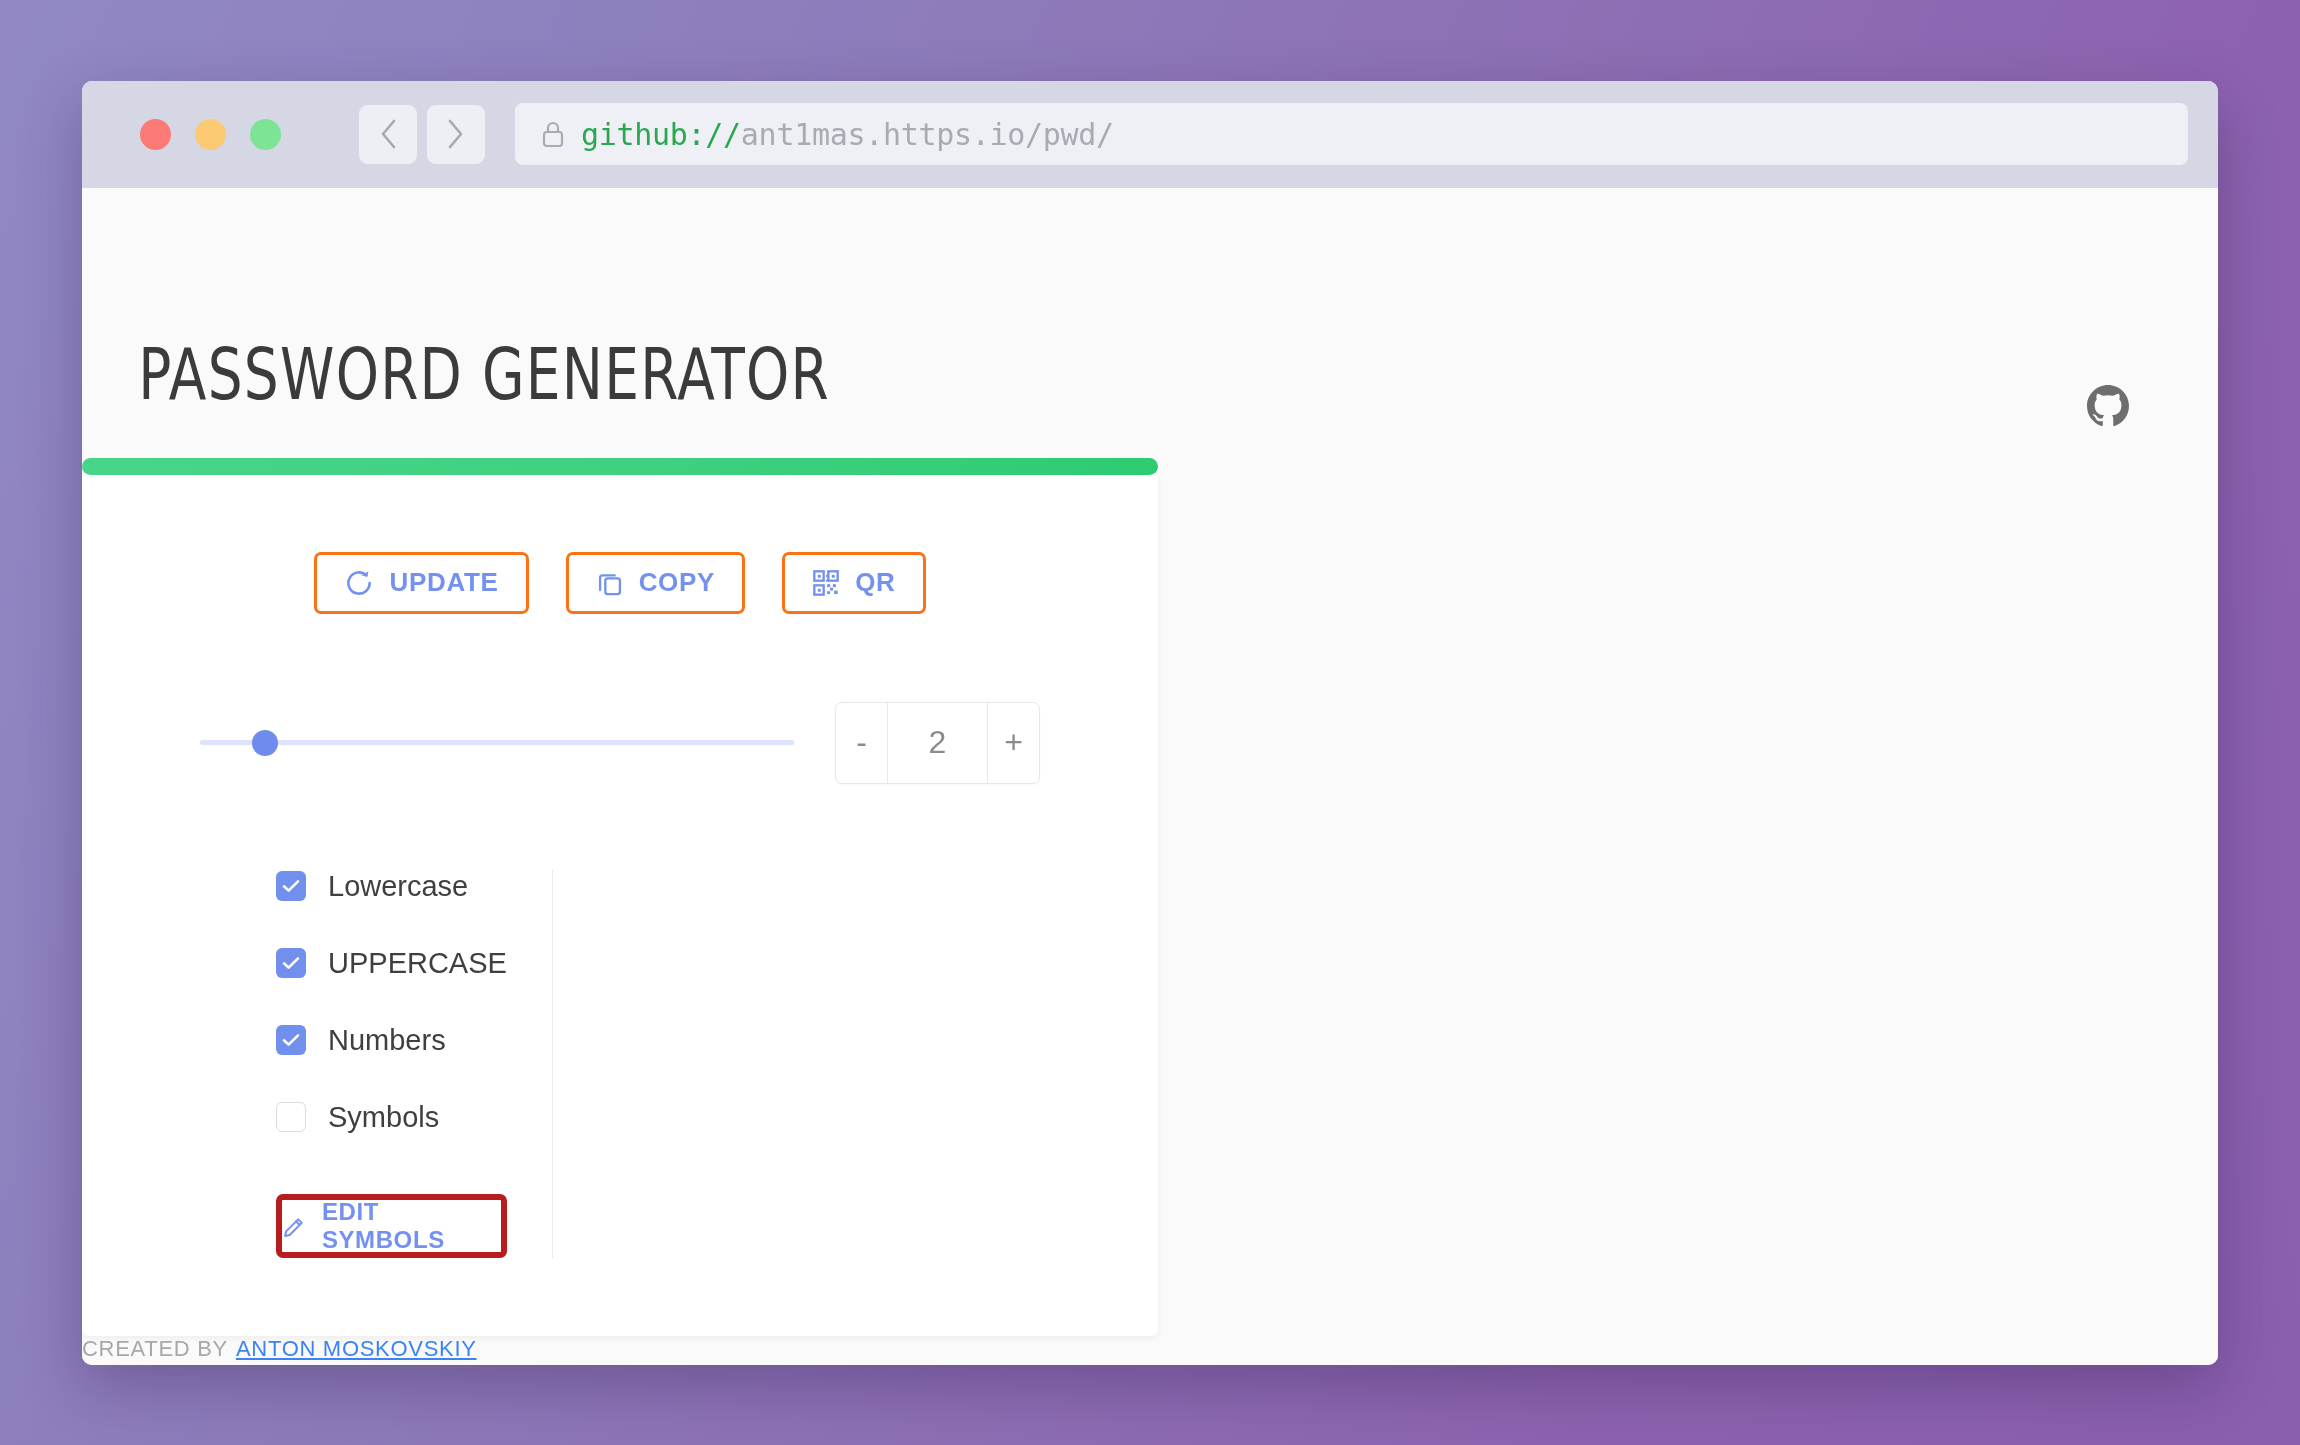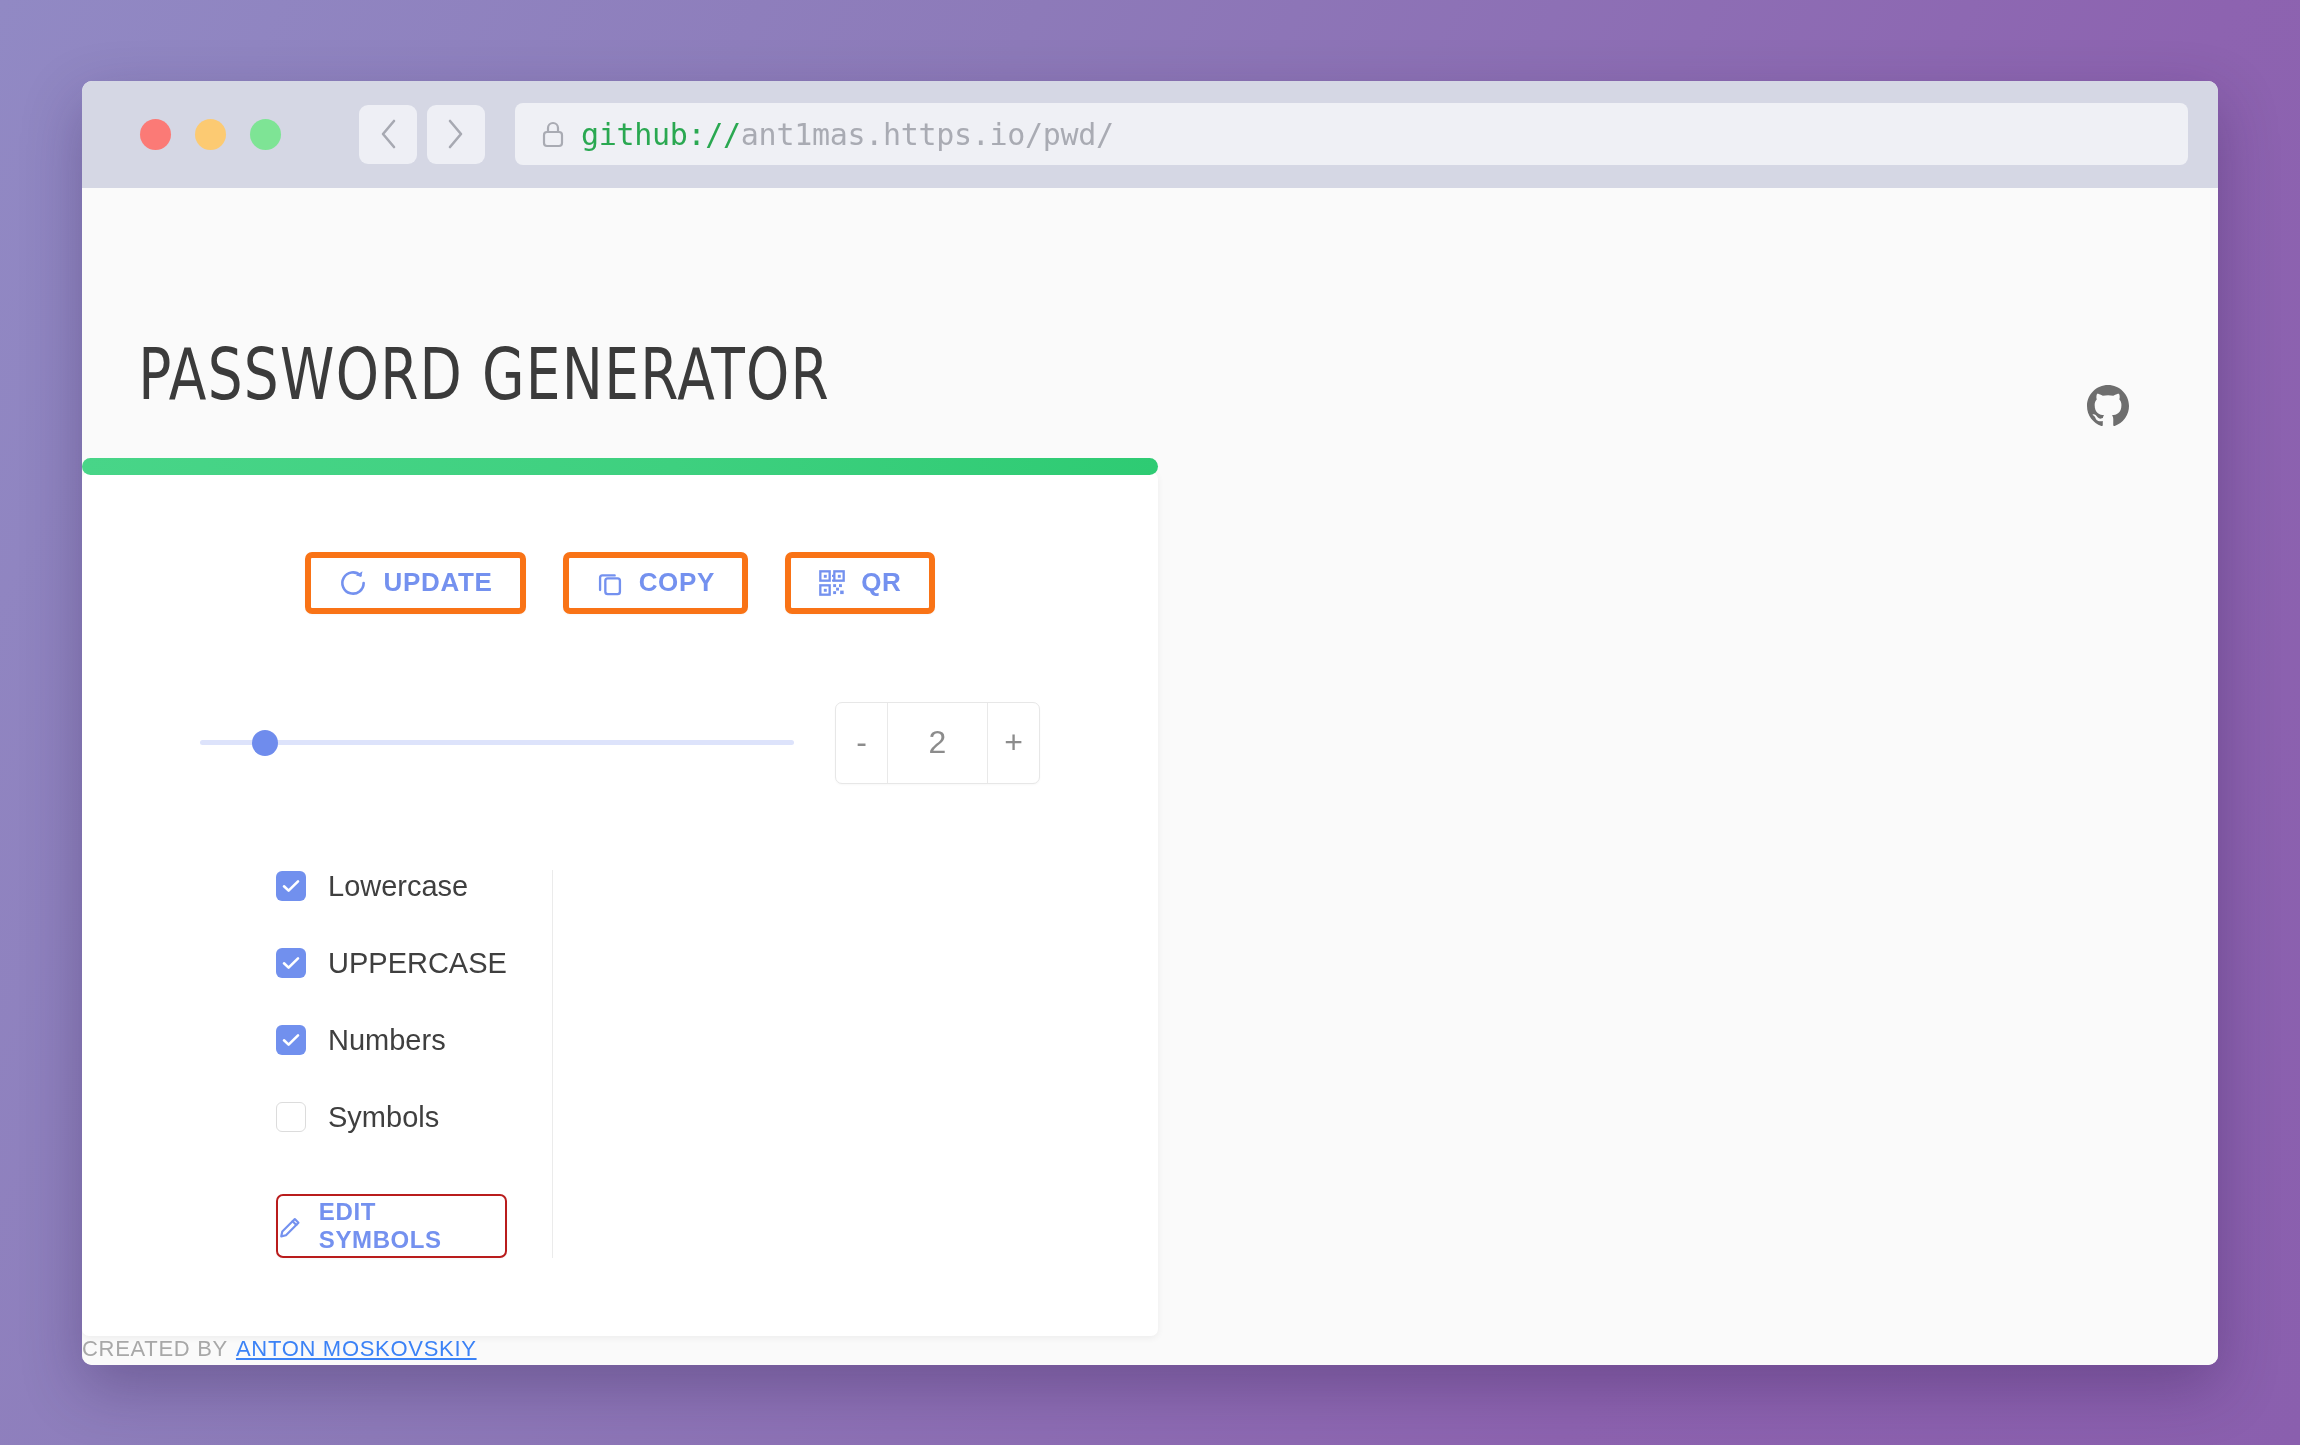--- a/index.html
+++ b/index.html
@@ -150,21 +150,21 @@
     margin-top: 22px;
   }
 
   .action-row {
     display: flex;
     gap: 37px;
     margin-top: 42px;
   }
   .action-btn {
     height: 62px;
-    border: 6px solid #f97316;
+    border: 3px solid #f97316;
     border-radius: 7px;
     background: #fff;
     display: flex;
     align-items: center;
     justify-content: center;
     gap: 15px;
     padding: 0 27px;
     cursor: pointer;
     box-shadow: 0 1px 2px rgba(0,0,0,0.03);
   }
@@ -273,21 +273,21 @@
     color: #3f3f3f;
     font-weight: 400;
     white-space: nowrap;
   }
   .info-icon { margin-left: 8px; display: flex; align-items: center; cursor: pointer; }
 
   .edit-symbols-btn {
     margin-top: 16px;
     height: 64px;
     width: 231px;
-    border: 2px solid #b91c1c;
+    border: 6px solid #b91c1c;
     border-radius: 7px;
     background: #fff;
     display: flex;
     align-items: center;
     justify-content: center;
     gap: 15px;
     cursor: pointer;
     box-shadow: 0 1px 2px rgba(0,0,0,0.03);
   }
   .edit-symbols-btn .lbl {

